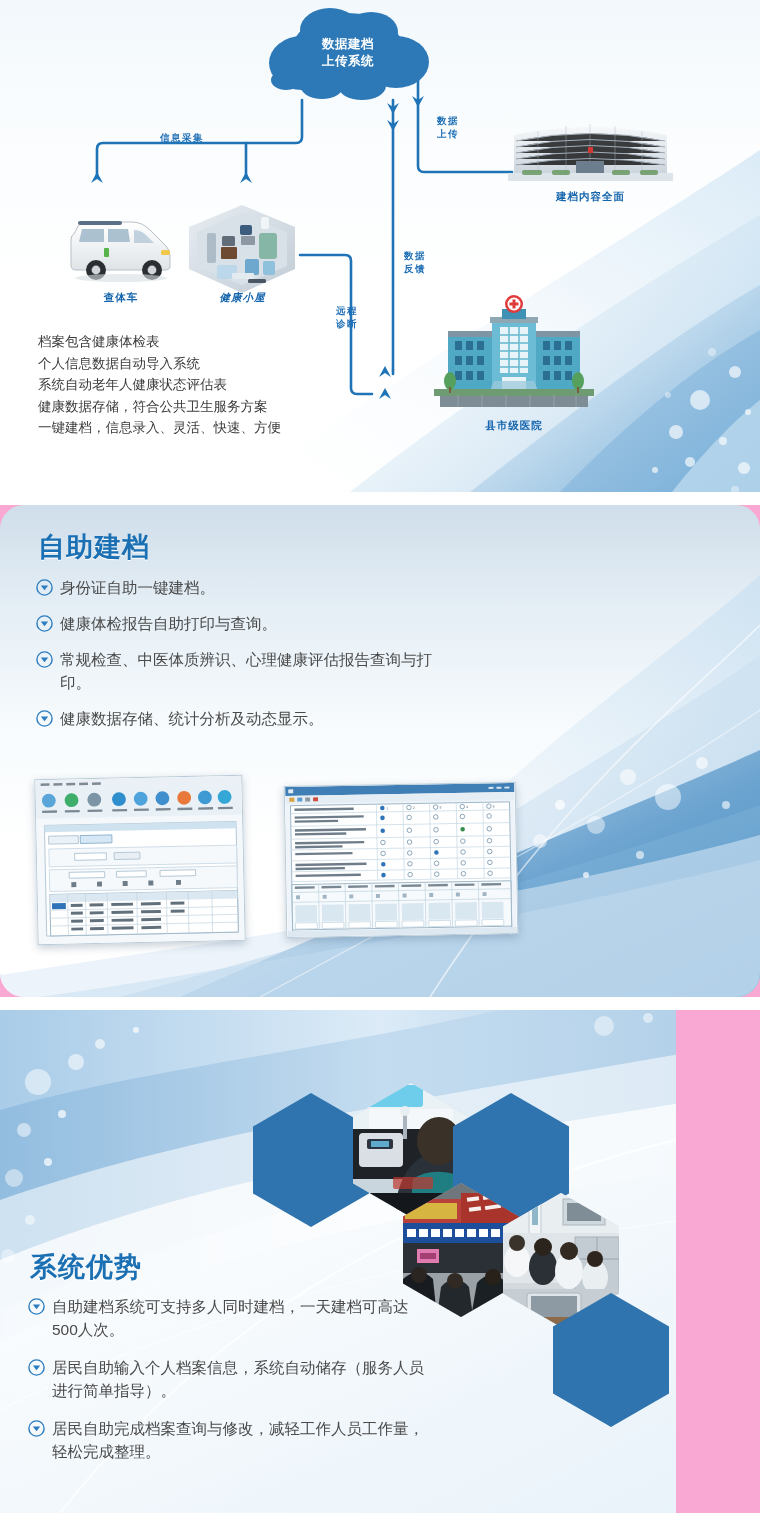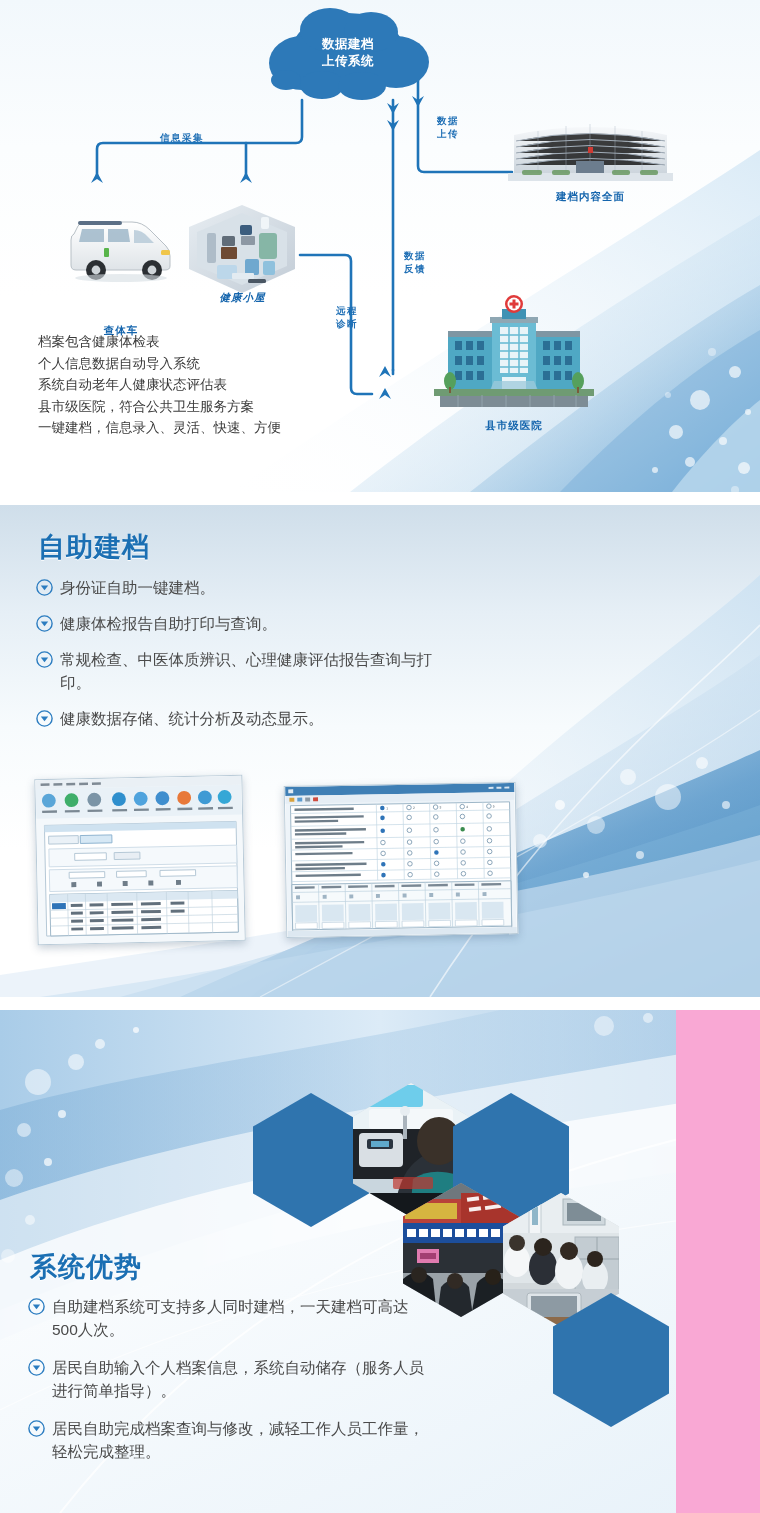--- a/index.html
+++ b/index.html
@@ -34,21 +34,21 @@
   .govbldg { position:absolute; left:508px; top:117px; width:165px; height:68px; }
   .hospital { position:absolute; left:430px; top:295px; width:168px; height:120px; }
 
   .bullets1 { position:absolute; left:38px; top:331px; width:420px;
               color:#3a3a3a; font-size:13.5px; line-height:21.5px; }
   .bullets1 div { white-space:nowrap; }
 
   
   .sec2 { position:absolute; left:0; top:505px; width:760px; height:492px;
           background:linear-gradient(180deg,#cfdeea 0%, #e6eff6 22%, #f7fbfd 45%, #ffffff 70%, #ffffff 100%);
-          overflow:hidden; }
+          overflow:hidden;border-radius:24px; }
   .sec2-waves { position:absolute; left:0; top:0; width:760px; height:492px; }
 
   .heading { position:absolute; font-weight:700; color:#1b6fb3; letter-spacing:1px;
              font-size:27px; text-shadow:0 1px 0 rgba(255,255,255,.9); }
   .blist { position:absolute; }
   .brow { display:flex; align-items:flex-start; margin-bottom:13px; }
   .bico { flex:0 0 auto; width:17px; height:17px; margin-top:3px; margin-right:7px; }
   .btxt { color:#4a4a4a; font-size:15.5px; line-height:23px; }
 
   .shot { position:absolute; background:#fff;
@@ -189,21 +189,21 @@
         <rect x="12" y="9" width="44" height="4" rx="2" fill="#5b6f86"></rect>
         <circle cx="30" cy="58" r="10" fill="#2b2f33"></circle>
           <circle cx="30" cy="58" r="4.4" fill="#cfd5d9"></circle>
         <circle cx="86" cy="58" r="10" fill="#2b2f33"></circle>
           <circle cx="86" cy="58" r="4.4" fill="#cfd5d9"></circle>
         <rect x="95" y="38" width="9" height="5" rx="1.5" fill="#f0c64b"></rect>
         <rect x="38" y="36" width="5" height="9" rx="1" fill="#58b44a"></rect>
         <ellipse cx="55" cy="66" rx="46" ry="4" fill="#d6dde2" opacity=".6"></ellipse>
       </svg>
     </div>
-    <div class="nlabel" style="left:66px; top:291px; width:110px;margin-top:33px;">查体车</div>
+    <div class="nlabel" style="left:66px; top:291px; width:110px;">查体车</div>
 
     <div class="cabin">
       <svg viewBox="0 0 115 92" style="width:115px;height:92px">
         <defs>
             <linearGradient id="cg" x1="0" y1="0" x2="1" y2="1">
           <stop offset="0" stop-color="#e7edf2"></stop>
               <stop offset="1" stop-color="#c2ccd6"></stop>
         </linearGradient>
           </defs>
         <polygon points="57,2 110,24 110,66 57,90 4,66 4,24" fill="url(#cg)"></polygon>
@@ -322,21 +322,21 @@
             <path d="M146,100 V112"></path>
         </g>
       </svg>
     </div>
     <div class="nlabel" style="left:430px; top:419px; width:168px;">县市级医院</div>
 
     <div class="bullets1">
       <div>档案包含健康体检表</div>
       <div>个人信息数据自动导入系统</div>
       <div>系统自动老年人健康状态评估表</div>
-      <div>县市级医院，符合公共卫生服务方案</div>
+      <div>健康数据存储，符合公共卫生服务方案</div>
       <div>一键建档，信息录入、灵活、快速、方便</div>
     </div>
   </div>
 
   <div class="divider" style="top:492px;"></div>
 
   <div class="sec2">
     <svg class="sec2-waves" viewBox="0 0 760 492" preserveAspectRatio="none">
       <defs>
         <linearGradient id="w2a" x1="0" y1="0" x2="1" y2="1">

